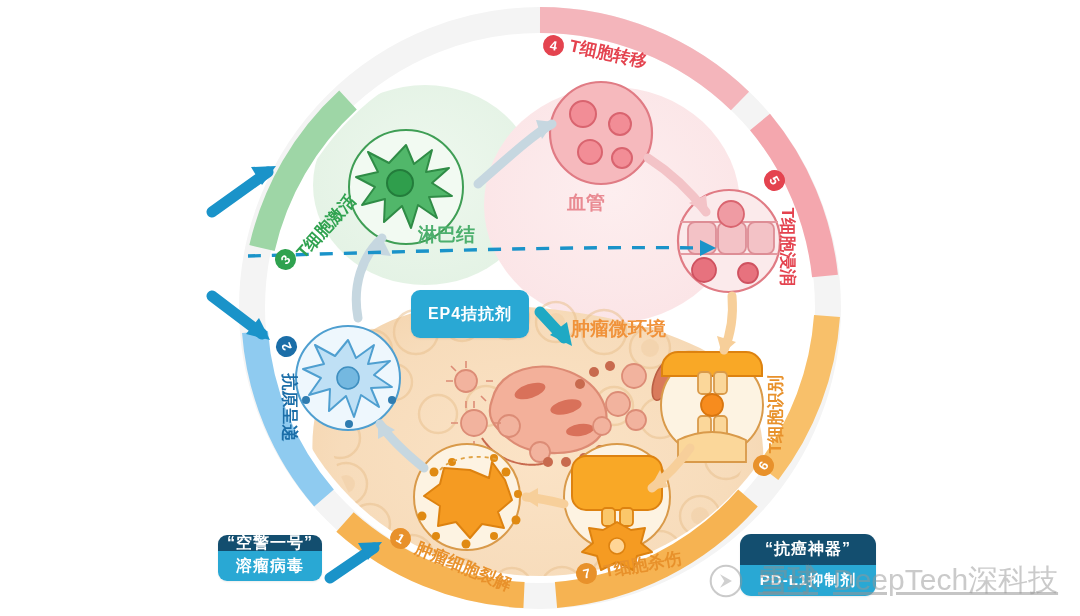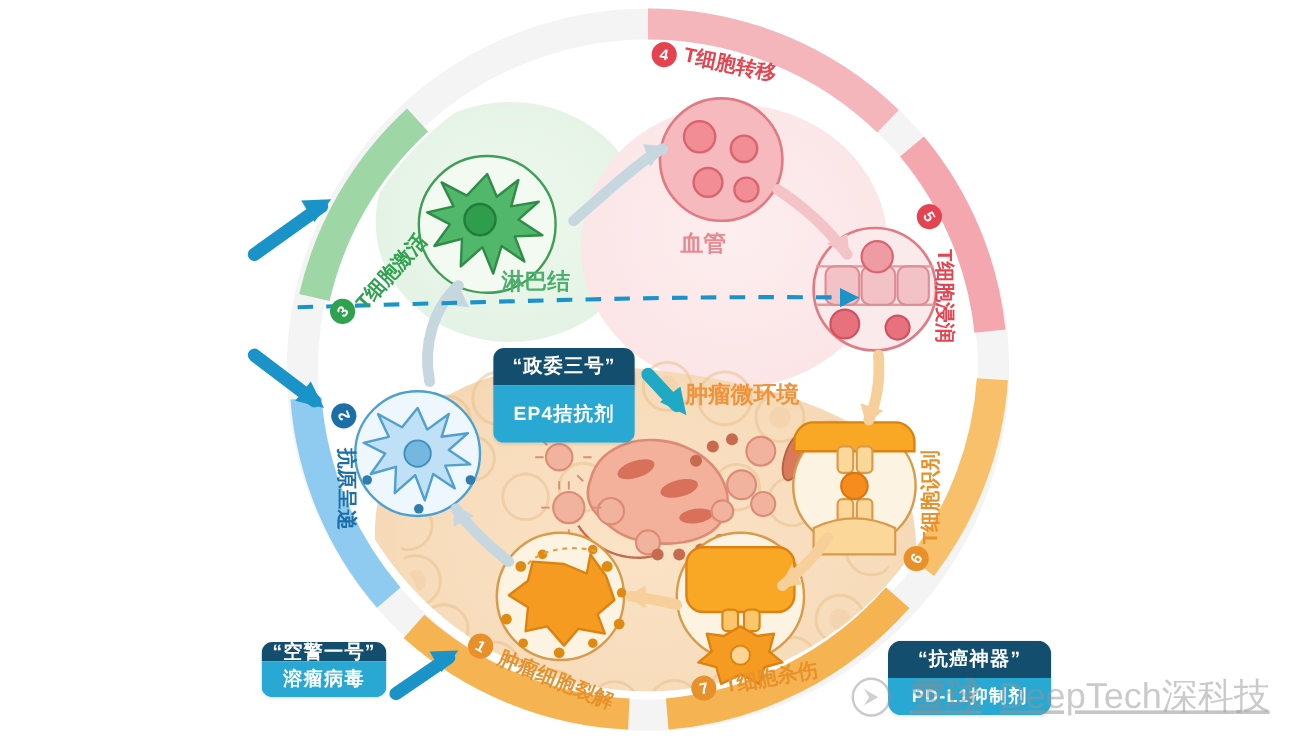--- a/index.html
+++ b/index.html
@@ -436,21 +436,20 @@
   </div>
   <div class="txtlabel" id="label-vessel">
     <span>血管</span>
   </div>
   <div class="txtlabel" id="label-tme">
     <span>肿瘤微环境</span>
   </div>
 
 
   <div class="drugbox" id="drug-ep4">
-    <div class="top">“政委三号”</div>
     <div class="bot">EP4拮抗剂</div>
   </div>
 
   <div class="drugbox" id="drug-onco">
     <div class="top">“空警一号”</div>
     <div class="bot">溶瘤病毒</div>
   </div>
 
   <div class="drugbox" id="drug-pdl1">
     <div class="top">“抗癌神器”</div>

